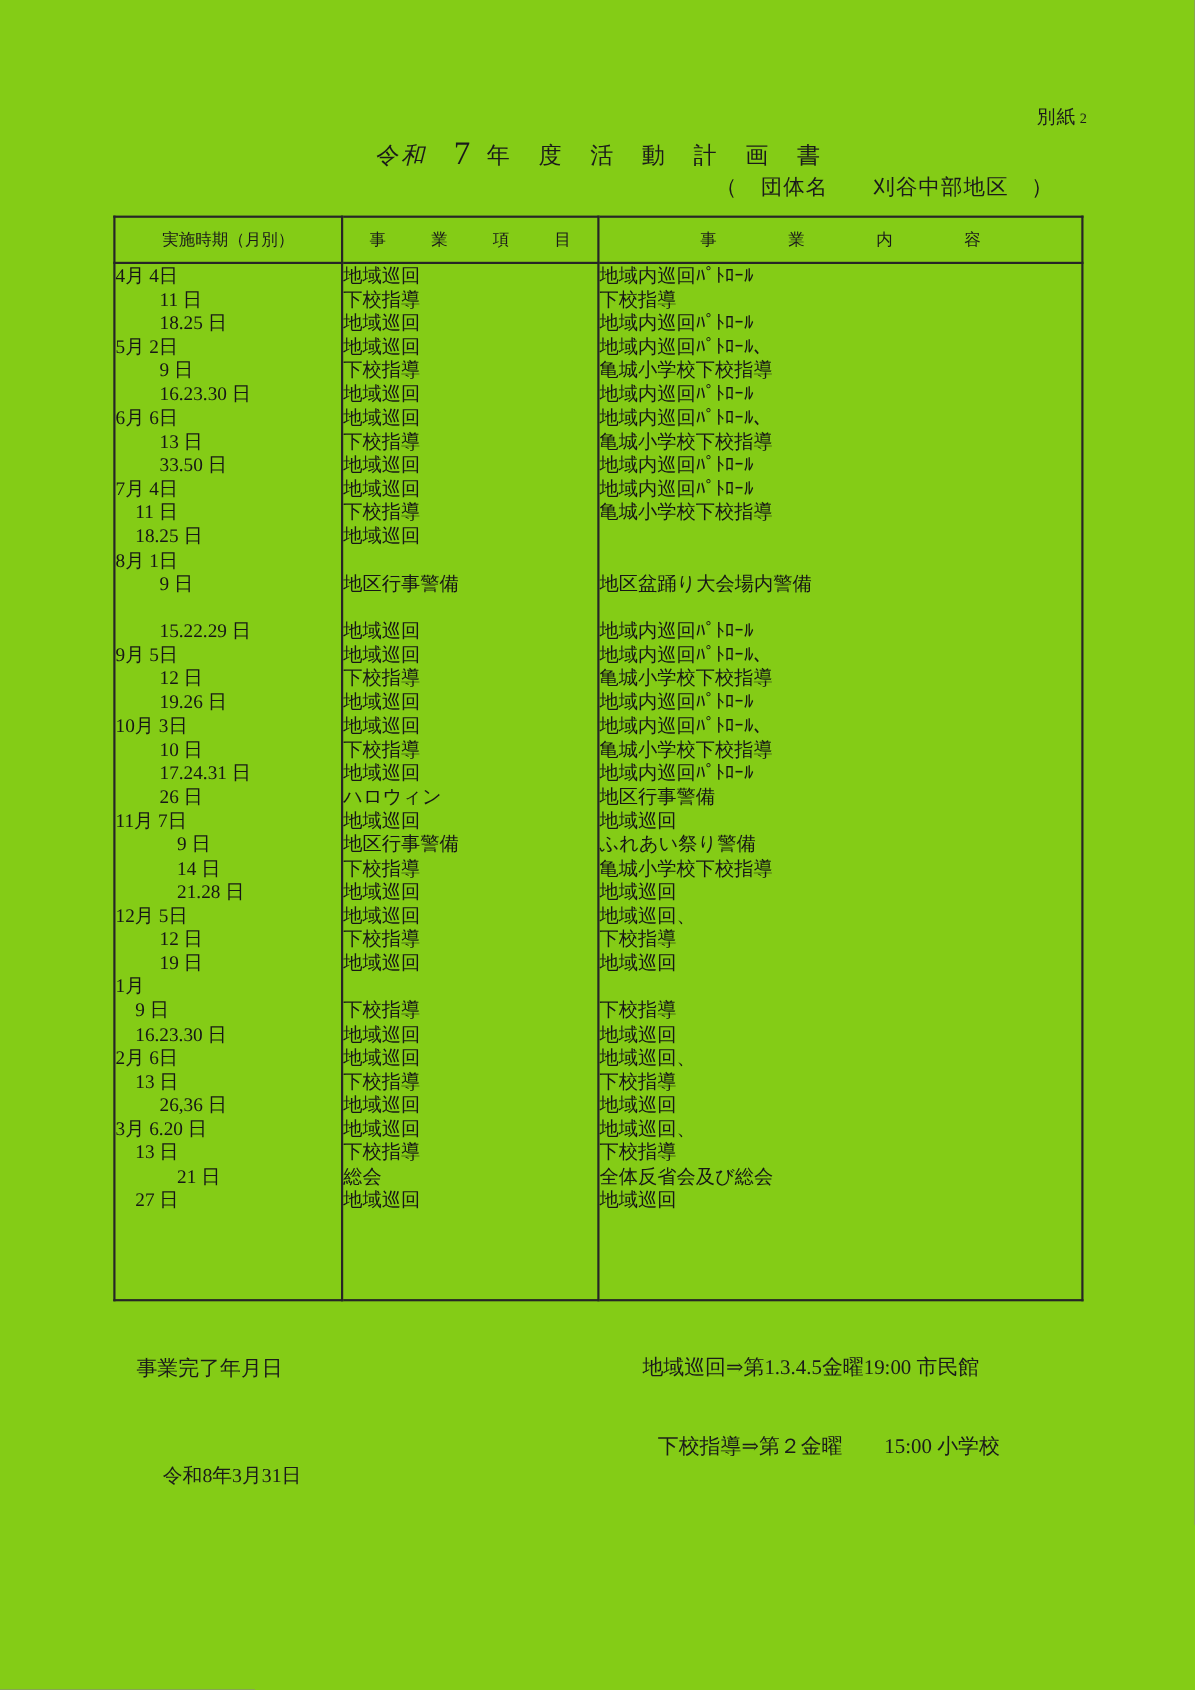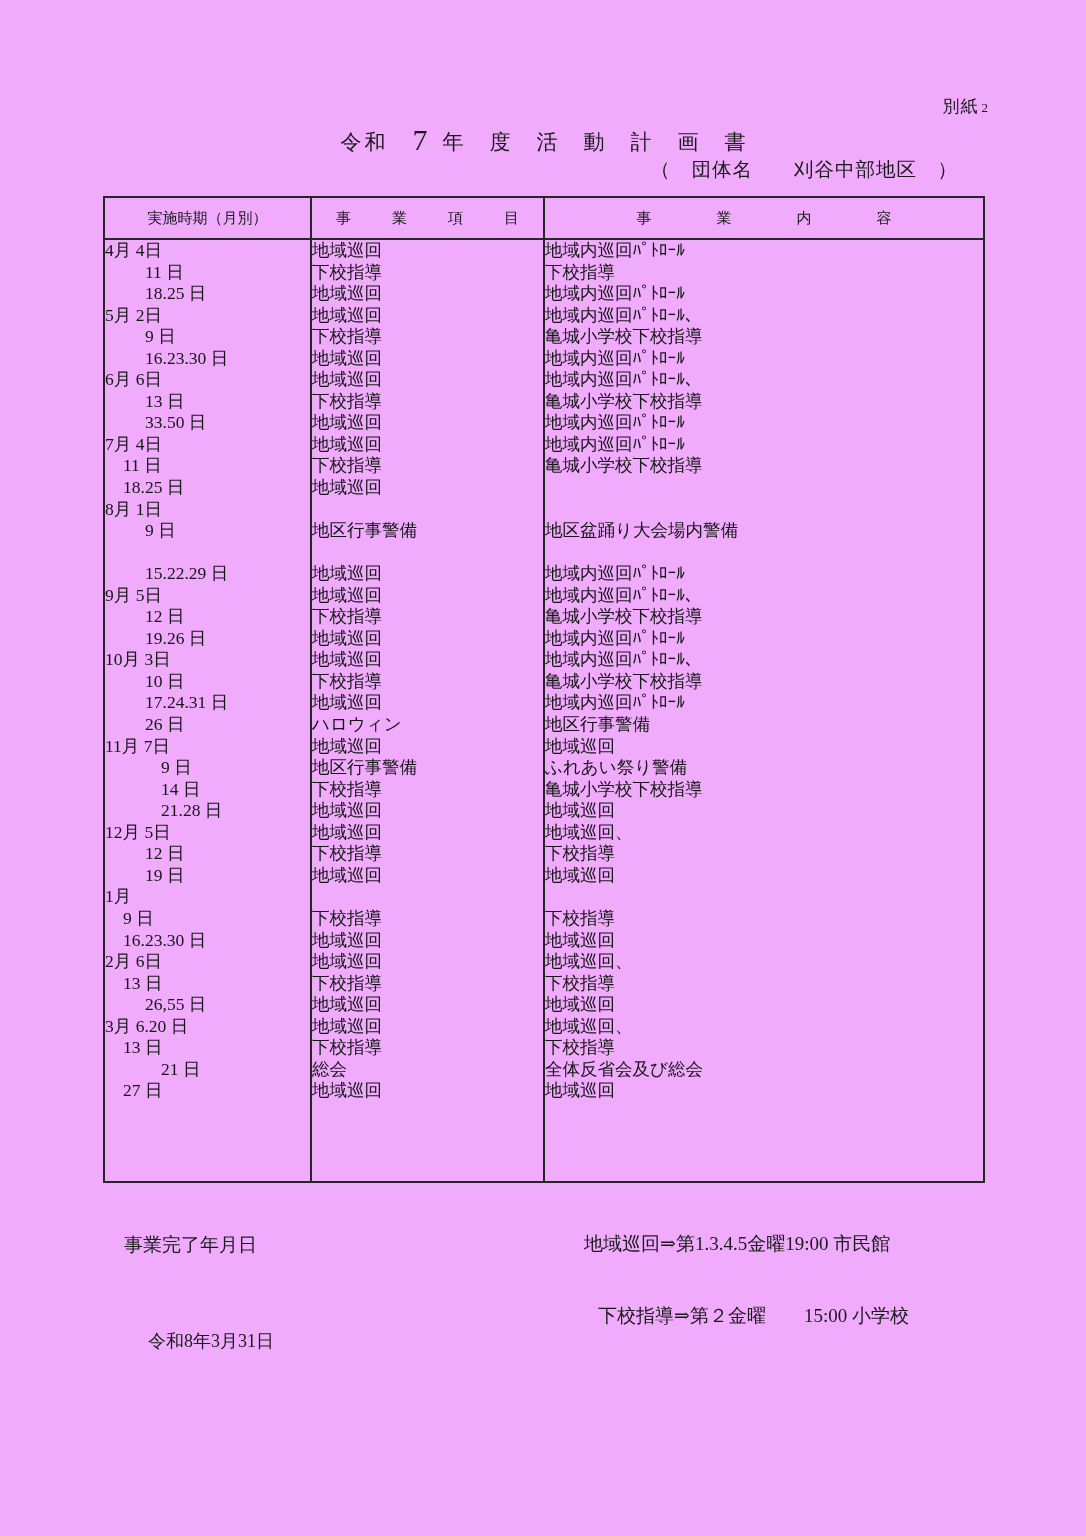--- a/index.html
+++ b/index.html
@@ -1,34 +1,34 @@
 <!DOCTYPE html>
 <html><head>
 <meta charset="utf-8">
 <style>
   html,body { margin:0; padding:0; background:#888; }
   .page {
     position:relative;
     width:1086px; height:1536px;
     margin:0 auto;
-    background:#f0abfc;
+    background:#84cc16;
     color:#1a1a1a;
     font-family:"Liberation Serif","DejaVu Serif",serif;
     overflow:hidden;
   }
   .corner {
     position:absolute; top:95px; right:97px;
     font-size:17px; letter-spacing:1px; white-space:pre;
   }
   .corner .num { font-size:13px; margin-left:3px; }
   .title {
     position:absolute; top:122px; left:0; width:100%;
     text-align:center; font-size:21px; white-space:nowrap;
   }
-  .t-era { letter-spacing:3px; }
+  .t-era { letter-spacing:3px;font-style:italic; }
   .t-year { font-size:30px; margin:0 15px 0 24px; position:relative; top:1px; }
   .t-rest { letter-spacing:26px; margin-right:-26px; }
   .subtitle {
     position:absolute; top:156px; right:128px;
     font-size:19.5px; letter-spacing:1px; white-space:pre;
   }
   table.sheet {
     position:absolute; left:103px; top:196px;
     width:880px; border-collapse:collapse; table-layout:fixed;
   }
@@ -118,21 +118,21 @@
               <div class="line ind3">14 日</div>
               <div class="line ind3">21.28 日</div>
               <div class="line ind0">12月 5日</div>
               <div class="line ind2">12 日</div>
               <div class="line ind2">19 日</div>
               <div class="line ind0">1月</div>
               <div class="line ind1">9 日</div>
               <div class="line ind1">16.23.30 日</div>
               <div class="line ind0">2月 6日</div>
               <div class="line ind1">13 日</div>
-              <div class="line ind2">26,55 日</div>
+              <div class="line ind2">26,36 日</div>
               <div class="line ind0">3月 6.20 日</div>
               <div class="line ind1">13 日</div>
               <div class="line ind3">21 日</div>
               <div class="line ind1">27 日</div>
             </div>
           </td>
         <td>
             <div id="col-items" class="colbox">
               <div class="line">地域巡回</div>
               <div class="line">下校指導</div>

